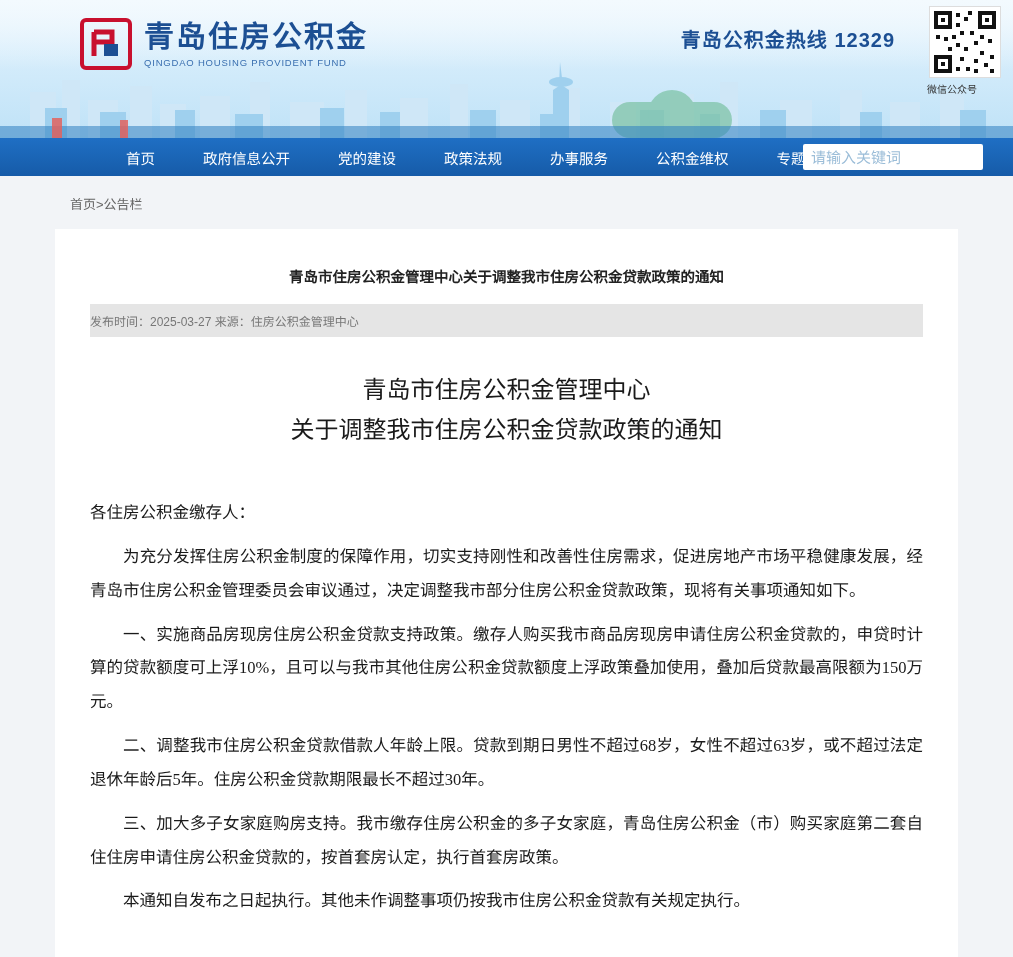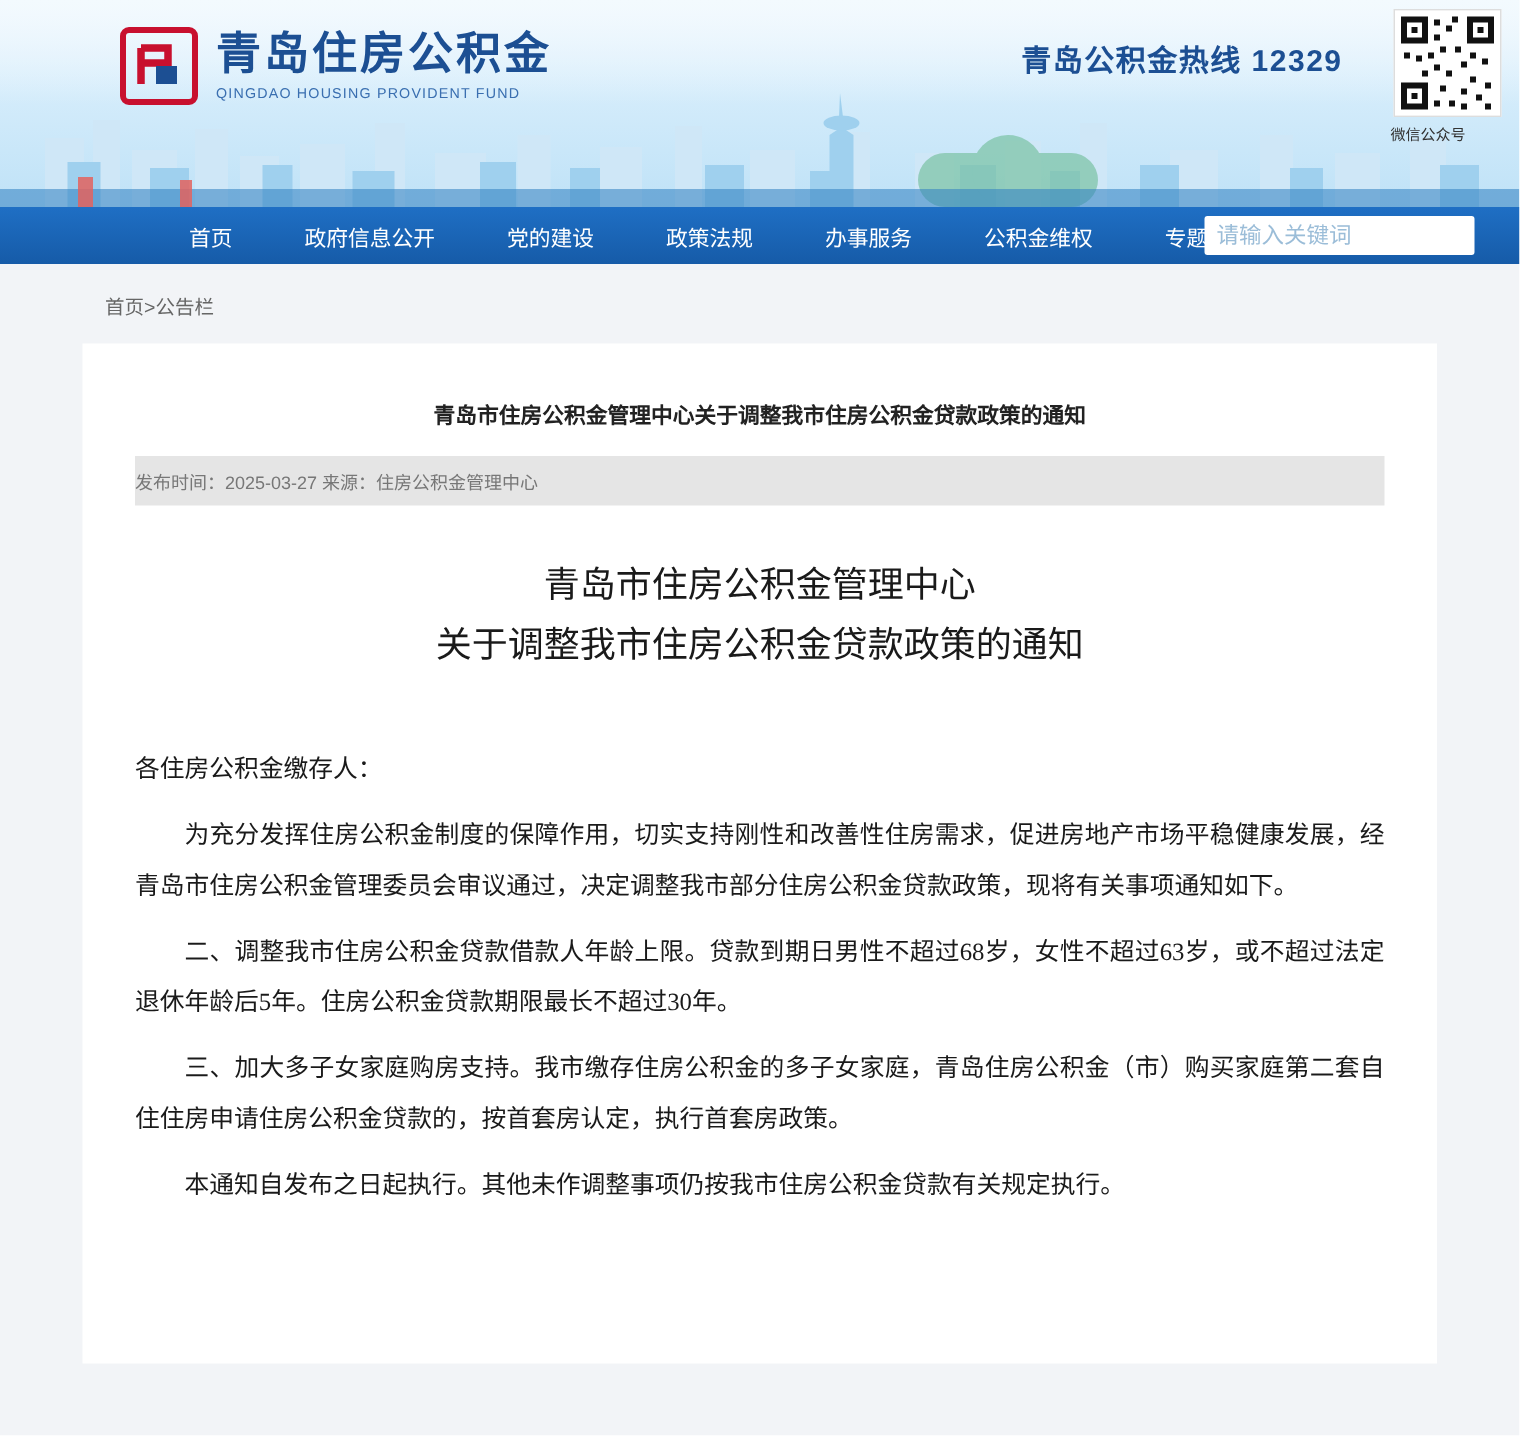--- a/index.html
+++ b/index.html
@@ -350,19 +350,20 @@
     <div class="meta-bar">发布时间：2025-03-27 来源：住房公积金管理中心</div>
 
     <div class="doc-title">
       <div>青岛市住房公积金管理中心</div>
       <div>关于调整我市住房公积金贷款政策的通知</div>
     </div>
 
     <div class="doc-body">
       <p>各住房公积金缴存人：</p>
       <p class="indent">为充分发挥住房公积金制度的保障作用，切实支持刚性和改善性住房需求，促进房地产市场平稳健康发展，经青岛市住房公积金管理委员会审议通过，决定调整我市部分住房公积金贷款政策，现将有关事项通知如下。</p>
+      <p class="indent">一、实施商品房现房住房公积金贷款支持政策。缴存人购买我市商品房现房申请住房公积金贷款的，申贷时计算的贷款额度可上浮10%，且可以与我市其他住房公积金贷款额度上浮政策叠加使用，叠加后贷款最高限额为150万元。</p>
       <p class="indent">二、调整我市住房公积金贷款借款人年龄上限。贷款到期日男性不超过68岁，女性不超过63岁，或不超过法定退休年龄后5年。住房公积金贷款期限最长不超过30年。</p>
       <p class="indent">三、加大多子女家庭购房支持。我市缴存住房公积金的多子女家庭，青岛住房公积金（市）购买家庭第二套自住住房申请住房公积金贷款的，按首套房认定，执行首套房政策。</p>
       <p class="indent">本通知自发布之日起执行。其他未作调整事项仍按我市住房公积金贷款有关规定执行。</p>
     </div>
 
   </div>
 </div>
 
 </body></html>

